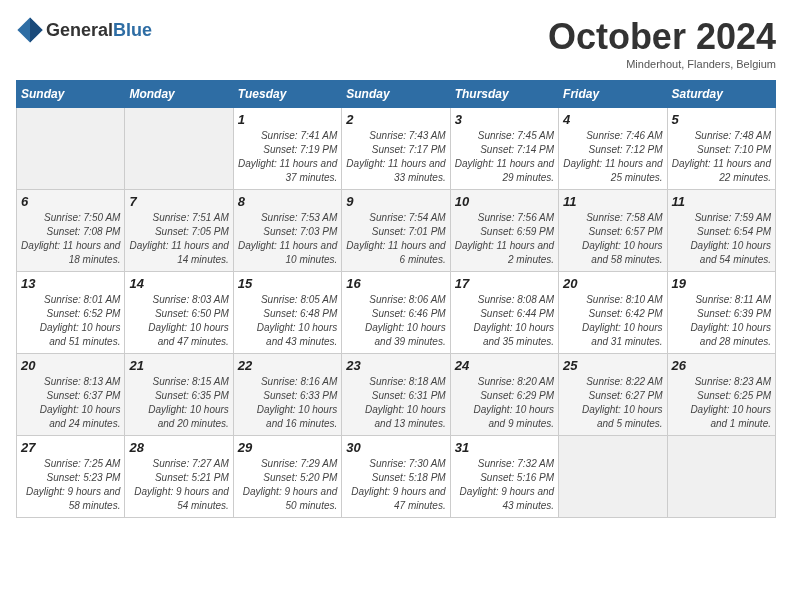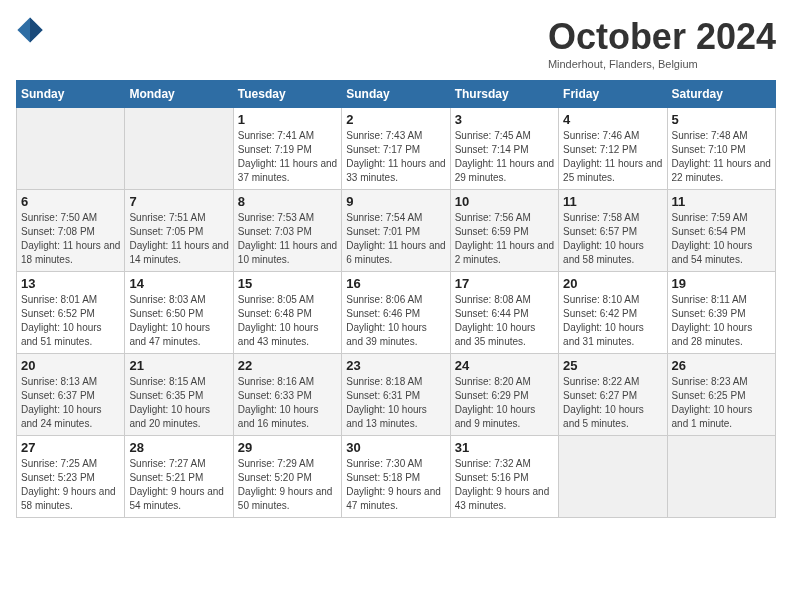--- a/index.html
+++ b/index.html
@@ -19,35 +19,36 @@
     .logo {
       display: flex;
       align-items: center;
     }
     .logo-icon {
       width: 28px;
       height: 28px;
       margin-right: 2px;
     }
     .title-block {
-      text-align: left;
+      text-align: right;
     }
     .calendar-title {
       font-size: 36px;
       font-weight: bold;
       color: #333;
     }
     .calendar-subtitle {
       font-size: 11px;
       color: #555;
     }
     table {
       width: 100%;
       border-collapse: collapse;
       font-size: 11px;
+      font-style: italic;
     }
     thead th {
       background-color: #2e6da4;
       color: #fff;
       padding: 6px 4px;
       text-align: left;
       font-size: 12px;
       font-weight: bold;
       border: 1px solid #2e6da4;
     }
@@ -63,20 +64,21 @@
       font-size: 13px;
       font-weight: bold;
       color: #222;
       display: block;
       margin-bottom: 2px;
     }
     .day-info {
       font-size: 10px;
       color: #444;
       line-height: 1.4;
+      text-align: right;
     }
     .empty-cell {
       background: #f9f9f9;
     }
     tbody tr:nth-child(odd) td {
       background: #fff;
     }
     tbody tr:nth-child(even) td {
       background: #f4f4f4;
     }
@@ -86,20 +88,23 @@
   </style>
 </head>
 <body>
 
 <div class="header">
   <div class="logo">
     <svg class="logo-icon" viewBox="0 0 40 40" xmlns="http://www.w3.org/2000/svg">
       <polygon points="20,2 38,20 20,38 2,20" fill="#2e6da4"></polygon>
       <polygon points="20,2 38,20 20,38" fill="#1a4a7a"></polygon>
     </svg>
+    <div>
+      <span style="font-size:18px;font-weight:bold;color:#333;">General</span><span style="font-size:18px;font-weight:bold;color:#2e6da4;">Blue</span>
+    </div>
   </div>
   <div class="title-block">
     <div class="calendar-title">October 2024</div>
     <div class="calendar-subtitle">Minderhout, Flanders, Belgium</div>
   </div>
 </div>
 
 <table>
   <thead>
     <tr>

